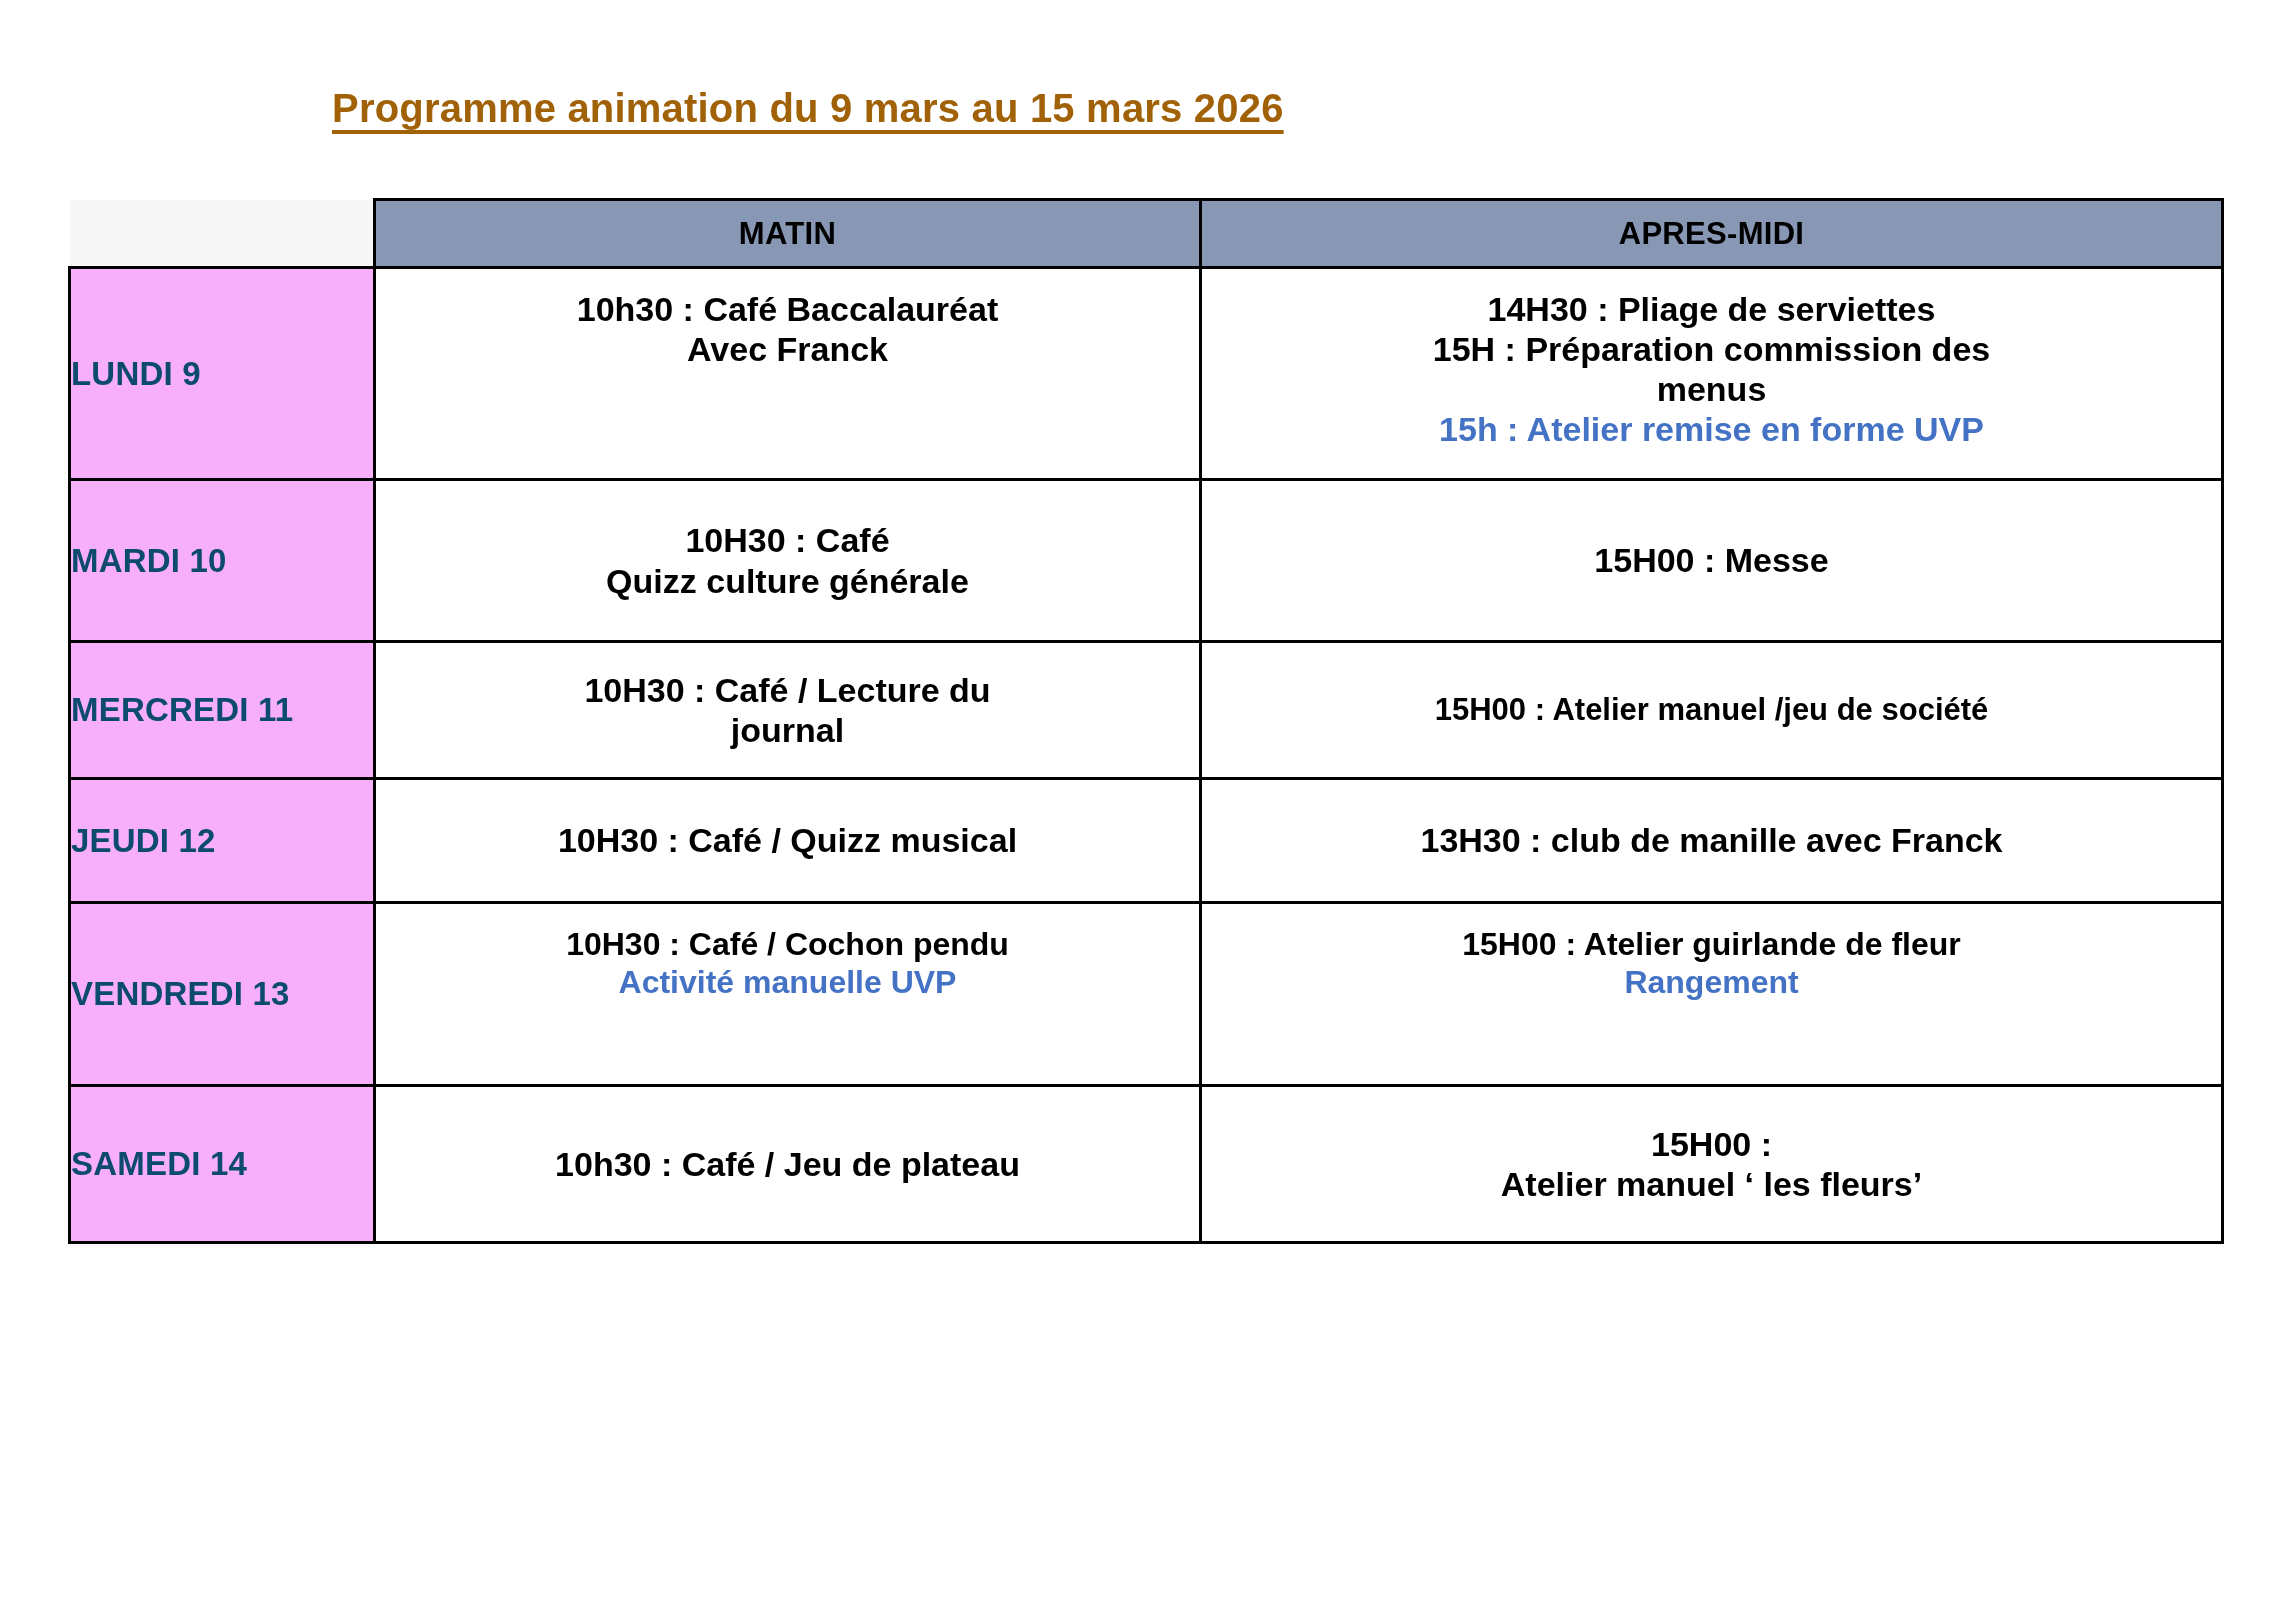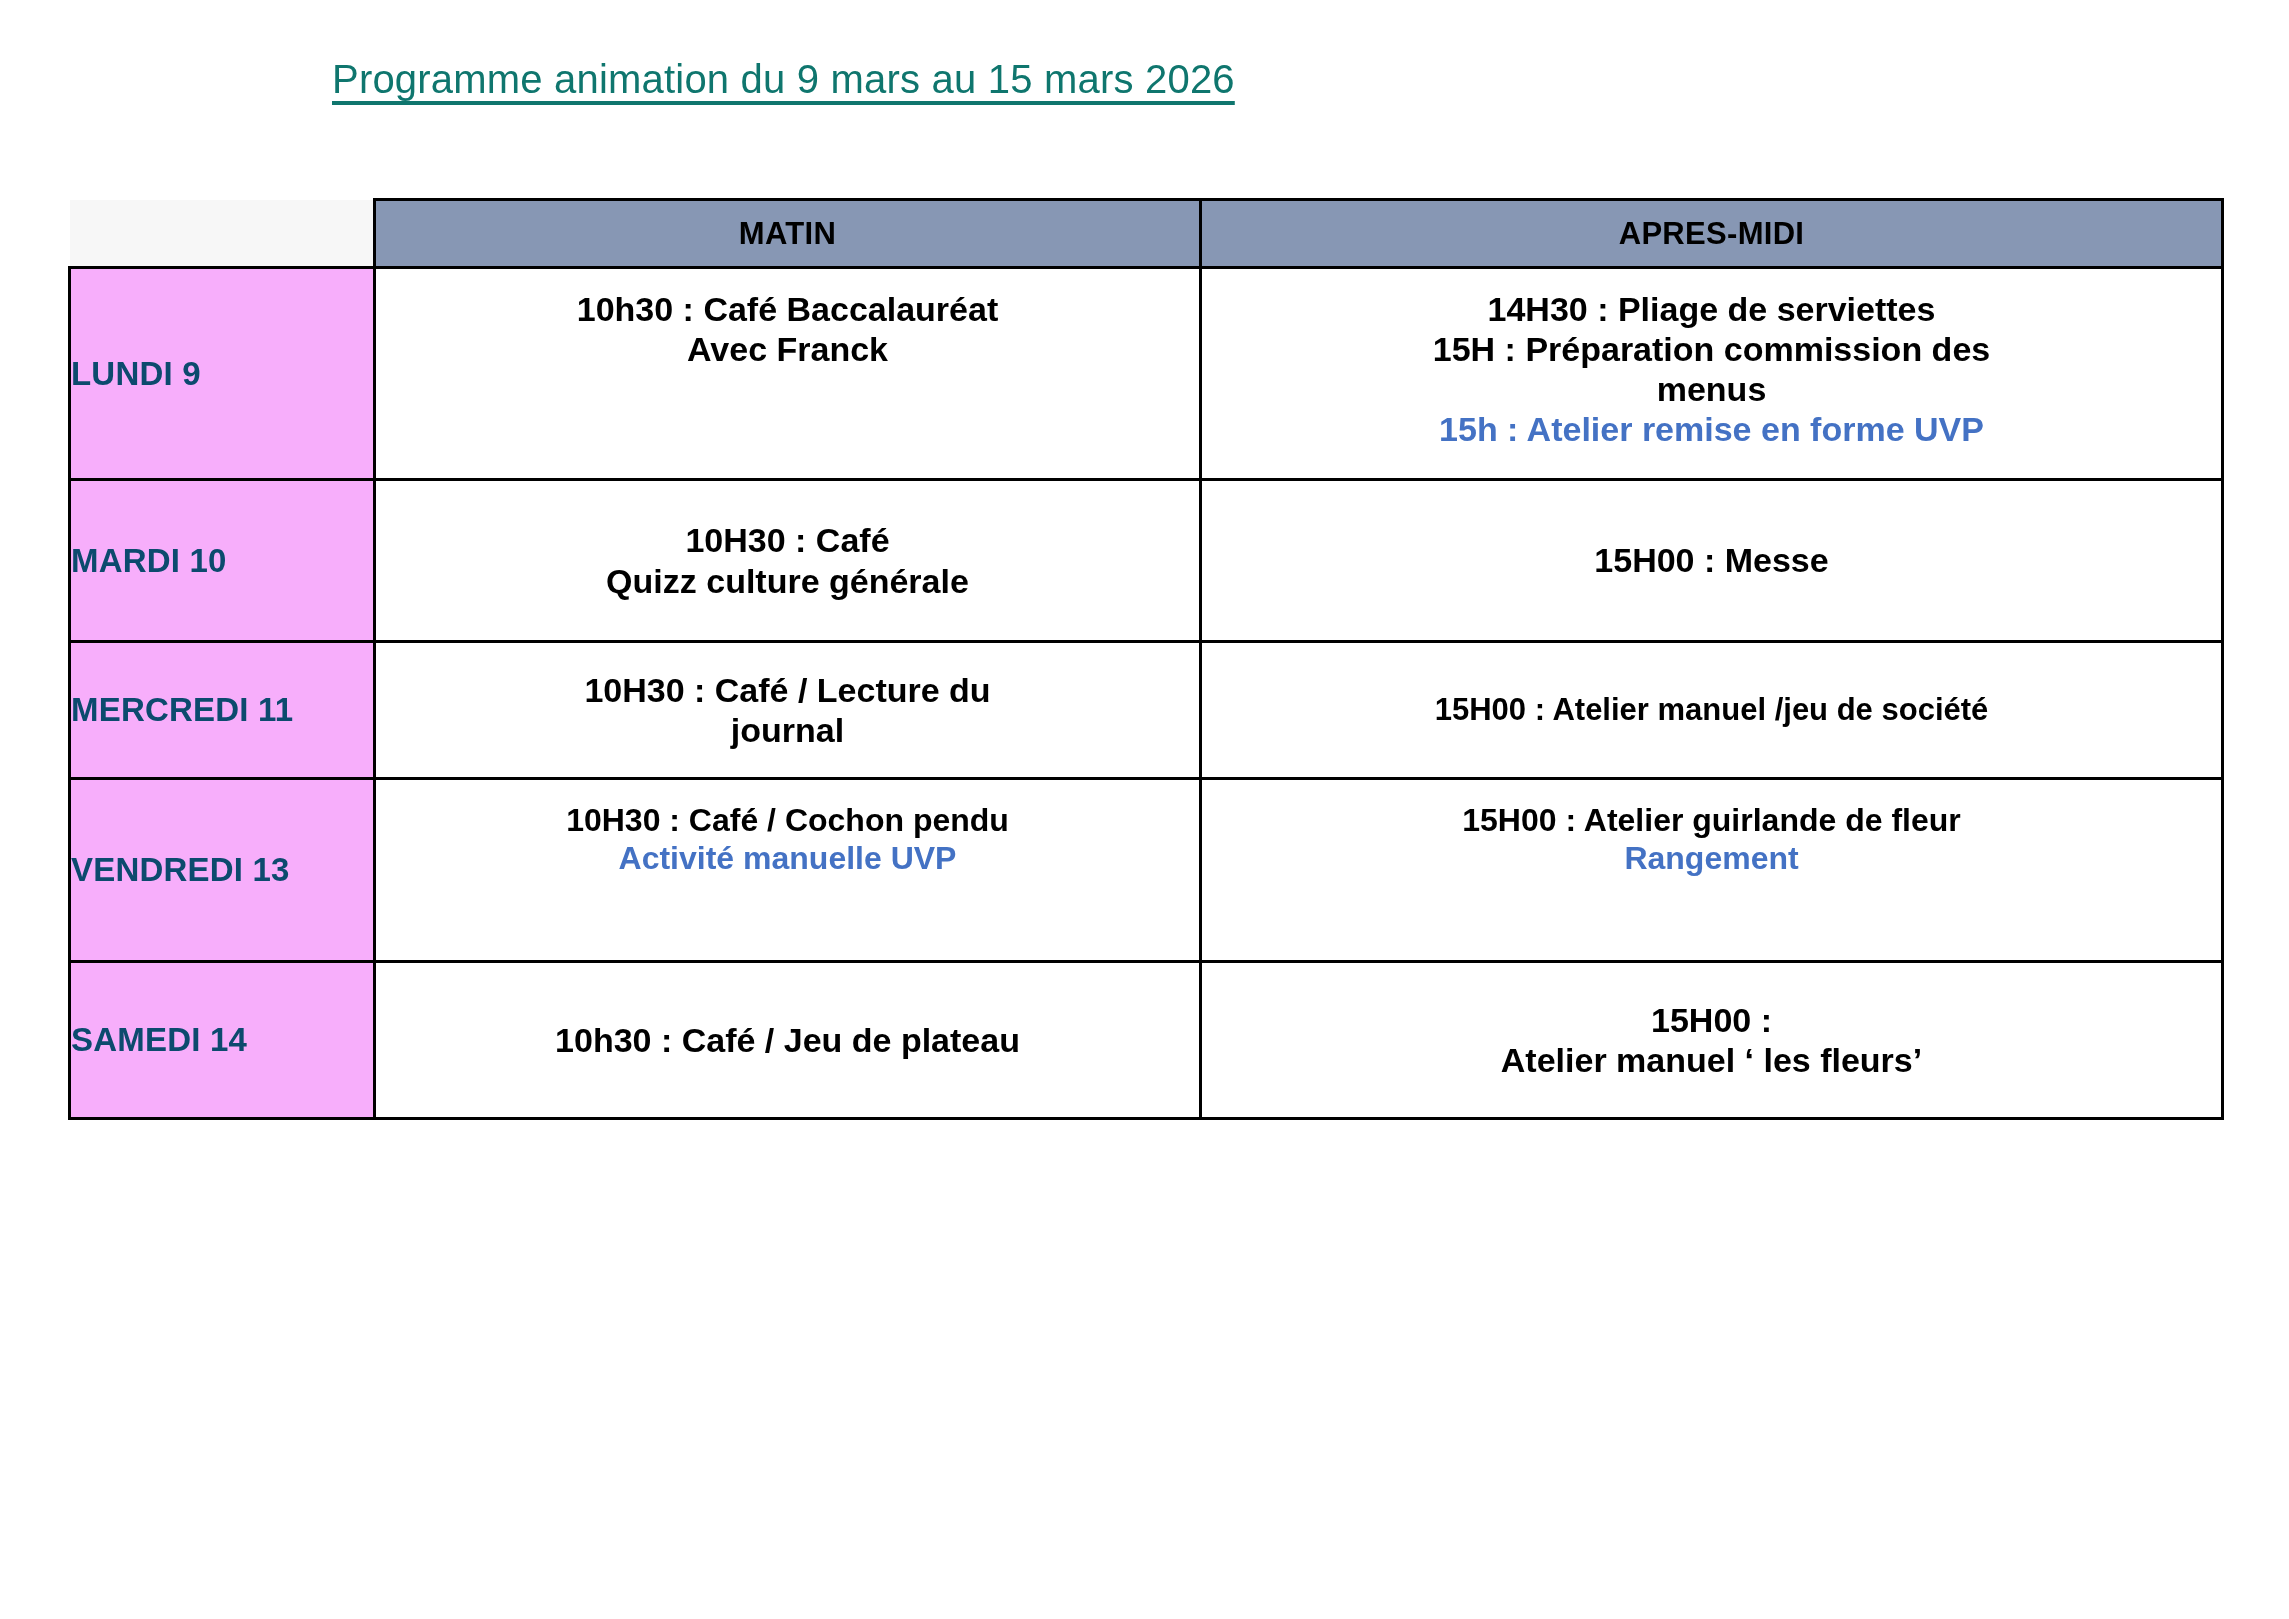--- a/index.html
+++ b/index.html
@@ -15,24 +15,24 @@
   }
   .page {
     position: relative;
     width: 2290px;
     height: 1620px;
     box-sizing: border-box;
   }
   .title {
     position: absolute;
     left: 332px;
-    top: 57px;
+    top: 86px;
     font-size: 40px;
-    font-weight: normal;
-    color: #0f766e;
+    font-weight: bold;
+    color: #a16207;
     text-decoration: underline;
     text-underline-offset: 8.3px;
     letter-spacing: 0.2px;
     white-space: pre;
   }
   table.schedule {
     position: absolute;
     left: 68px;
     top: 170px;
     width: 2152px;
@@ -157,20 +157,29 @@
         <td class="day-cell">MERCREDI 11</td>
         <td class="slot-cell">
           <span class="line">10H30 : Café / Lecture du</span>
           <span class="line">journal</span>
         </td>
         <td class="slot-cell small-34">
           <span class="line">15H00 : Atelier manuel /jeu de société</span>
         </td>
       </tr>
 
+      <tr class="r-jeudi">
+        <td class="day-cell">JEUDI 12</td>
+        <td class="slot-cell">
+          <span class="line">10H30 : Café / Quizz musical</span>
+        </td>
+        <td class="slot-cell">
+          <span class="line">13H30 : club de manille avec Franck</span>
+        </td>
+      </tr>
 
       <tr class="r-vendredi">
         <td class="day-cell">VENDREDI 13</td>
         <td class="slot-cell small-37">
           <span class="line">10H30 : Café / Cochon pendu</span>
           <span class="line blue">Activité manuelle UVP</span>
         </td>
         <td class="slot-cell small-37">
           <span class="line">15H00 : Atelier guirlande de fleur</span>
           <span class="line blue">Rangement</span>

